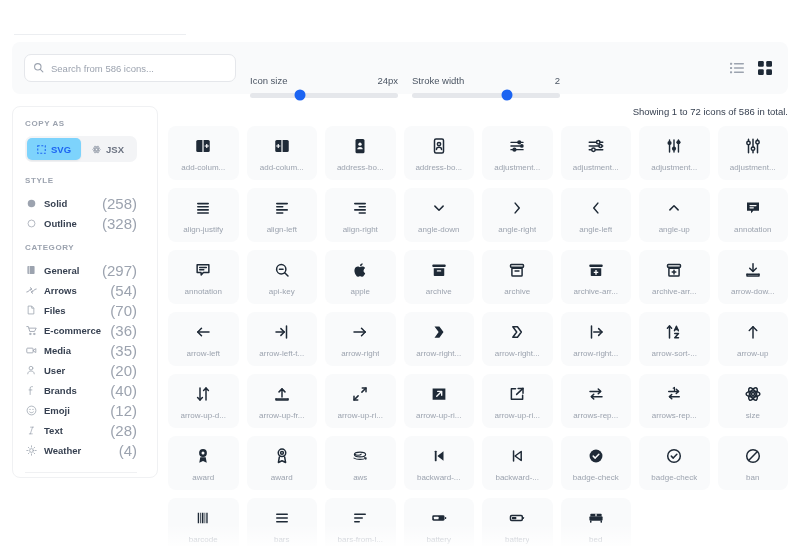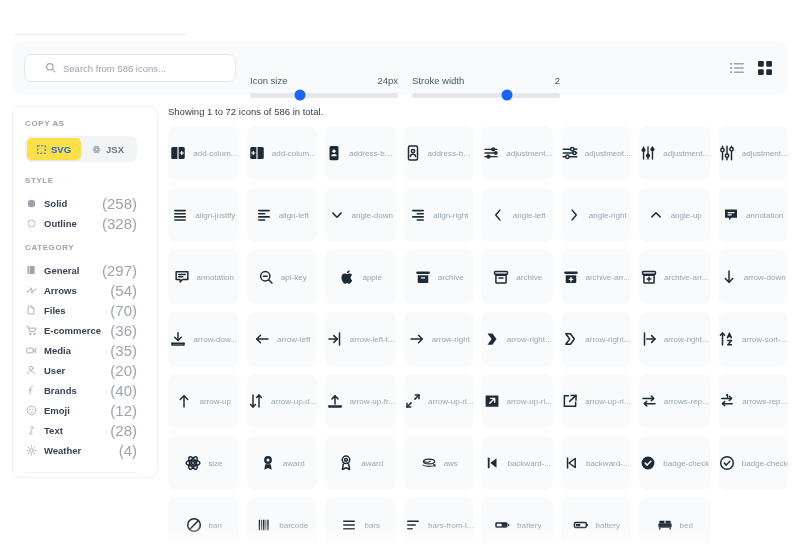--- a/index.html
+++ b/index.html
@@ -20,21 +20,21 @@
 
   
   .toolbar {
     position: absolute; left: 12px; top: 42px; width: 776px; height: 52px;
     background: #f9fafb; border-radius: 8px;
     display: flex; align-items: center; padding: 0 12px; gap: 14px;
   }
   .search-wrap {
     position: relative; width: 212px; height: 28px;
     background: #ffffff; border: 1px solid #e5e7eb; border-radius: 7px;
-    display: flex; align-items: center; padding: 0 20px; gap: 7px;
+    display: flex; align-items: center; padding: 0 8px; gap: 7px;
   }
   .search-wrap svg { flex: 0 0 auto; }
   .search-input {
     border: none; outline: none; background: transparent;
     font-family: "Liberation Sans", sans-serif; font-size: 9.5px;
     color: #374151; width: 100%; padding: 0;
   }
   .search-input::placeholder { color: #9ca3af; }
 
   .slider-block { width: 148px; }
@@ -66,43 +66,43 @@
   }
   .copyas {
     display: flex; background: #f3f4f6; border-radius: 7px; padding: 2px;
     margin-bottom: 14px;
   }
   .copyas-btn {
     flex: 1; height: 22px; border-radius: 5px; display: flex;
     align-items: center; justify-content: center; gap: 5px;
     font-size: 9.5px; font-weight: 700; color: #6b7280; cursor: pointer;
   }
-  .copyas-btn.active { background: #fde047; color: #1c64f2; box-shadow: 0 1px 2px rgba(16,24,40,.07); }
+  .copyas-btn.active { background: #7dd3fc; color: #1c64f2; box-shadow: 0 1px 2px rgba(16,24,40,.07); }
 
   .sb-row {
     display: flex; align-items: center; gap: 7px; height: 20px; margin-bottom: 0px;
     cursor: pointer;
   }
   .sb-row .ico { width: 12px; display: flex; align-items: center; justify-content: center; color: #9ca3af; }
   .sb-row .lbl { font-size: 9.5px; font-weight: 700; color: #374151; flex: 1 1 auto; }
   .sb-row .cnt { font-size: 15px; color: #9ca3af; }
   .sb-gap { height: 10px; }
   .sb-divider { height: 1px; background: #f0f1f3; margin: 12px 0 10px 0; }
   .sb-link { display: flex; align-items: center; gap: 8px; height: 21px; cursor: pointer; flex-direction: column; }
   .sb-link .lbl { font-size: 9.5px; font-weight: 700; color: #374151; }
 
   
   .content {
     position: absolute; left: 168px; top: 106px; width: 620px; height: 440px; overflow: hidden;
   }
-  .showing { font-size: 9.5px; color: #374151; margin-bottom: 9px; }
+  .showing { font-size: 9.5px; color: #374151; margin-bottom: 9px; text-align: right; }
   .grid { display: grid; grid-template-columns: repeat(8, 1fr); gap: 8px; }
   .cell {
     height: 54px; background: #f9fafb; border-radius: 8px;
-    display: flex; align-items: center; justify-content: center;
+    display: flex; flex-direction: column; align-items: center; justify-content: center;
     gap: 6px; cursor: pointer; overflow: hidden;
   }
   .cell .glyph { height: 22px; display: flex; align-items: center; justify-content: center; color: #1f2a37; }
   .cell .nm {
     font-size: 8px; color: #9ca3af; max-width: 90%;
     white-space: nowrap; overflow: hidden; text-overflow: ellipsis; text-align: center;
   }
   
   .fade {
     position: absolute; left: 168px; top: 524px; width: 620px; height: 36px;
@@ -464,52 +464,52 @@
               <rect x="4" y="5" width="16" height="2.2" rx="1.1"></rect>
               <rect x="4" y="9.2" width="10" height="2.2" rx="1.1"></rect>
               <rect x="4" y="13.4" width="16" height="2.2" rx="1.1"></rect>
               <rect x="4" y="17.6" width="10" height="2.2" rx="1.1"></rect>
             </svg>
           </div>
           <div class="nm">align-left</div>
         </div>
         <div class="cell">
           <div class="glyph">
-            <svg width="18" height="18" viewBox="0 0 24 24" fill="none" stroke="#1f2a37" stroke-width="2" stroke-linecap="round" stroke-linejoin="round">
-              <path d="M6.5 9.5L12 15l5.5-5.5"></path>
-            </svg>
-          </div>
-          <div class="nm">angle-down</div>
-        </div>
-        <div class="cell">
-          <div class="glyph">
             <svg width="18" height="18" viewBox="0 0 24 24" fill="#1f2a37">
               <rect x="4" y="5" width="16" height="2.2" rx="1.1"></rect>
               <rect x="10" y="9.2" width="10" height="2.2" rx="1.1"></rect>
               <rect x="4" y="13.4" width="16" height="2.2" rx="1.1"></rect>
               <rect x="10" y="17.6" width="10" height="2.2" rx="1.1"></rect>
             </svg>
           </div>
           <div class="nm">align-right</div>
         </div>
         <div class="cell">
           <div class="glyph">
             <svg width="18" height="18" viewBox="0 0 24 24" fill="none" stroke="#1f2a37" stroke-width="2" stroke-linecap="round" stroke-linejoin="round">
+              <path d="M6.5 9.5L12 15l5.5-5.5"></path>
+            </svg>
+          </div>
+          <div class="nm">angle-down</div>
+        </div>
+        <div class="cell">
+          <div class="glyph">
+            <svg width="18" height="18" viewBox="0 0 24 24" fill="none" stroke="#1f2a37" stroke-width="2" stroke-linecap="round" stroke-linejoin="round">
+              <path d="M9.5 5.5L15 12l-5.5 6.5"></path>
+            </svg>
+          </div>
+          <div class="nm">angle-right</div>
+        </div>
+        <div class="cell">
+          <div class="glyph">
+            <svg width="18" height="18" viewBox="0 0 24 24" fill="none" stroke="#1f2a37" stroke-width="2" stroke-linecap="round" stroke-linejoin="round">
               <path d="M14.5 5.5L9 12l5.5 6.5"></path>
             </svg>
           </div>
           <div class="nm">angle-left</div>
-        </div>
-        <div class="cell">
-          <div class="glyph">
-            <svg width="18" height="18" viewBox="0 0 24 24" fill="none" stroke="#1f2a37" stroke-width="2" stroke-linecap="round" stroke-linejoin="round">
-              <path d="M9.5 5.5L15 12l-5.5 6.5"></path>
-            </svg>
-          </div>
-          <div class="nm">angle-right</div>
         </div>
         <div class="cell">
           <div class="glyph">
             <svg width="18" height="18" viewBox="0 0 24 24" fill="none" stroke="#1f2a37" stroke-width="2" stroke-linecap="round" stroke-linejoin="round">
               <path d="M6.5 14.5L12 9l5.5 5.5"></path>
             </svg>
           </div>
           <div class="nm">angle-up</div>
         </div>
         <div class="cell">
@@ -582,29 +582,20 @@
         </div>
         <div class="cell">
           <div class="glyph">
             <svg width="18" height="18" viewBox="0 0 24 24" fill="none" stroke="#1f2a37" stroke-width="2" stroke-linecap="round" stroke-linejoin="round">
               <rect x="3.4" y="4.8" width="17.2" height="3.4" rx="1"></rect>
               <path d="M5.2 9.6h13.6V19a1 1 0 01-1 1H6.2a1 1 0 01-1-1z"></path>
               <path d="M12 12.2v5M9.6 14.7h4.8"></path>
             </svg>
           </div>
           <div class="nm">archive-arr...</div>
-        </div>
-        <div class="cell">
-          <div class="glyph">
-            <svg width="18" height="18" viewBox="0 0 24 24" fill="none" stroke="#1f2a37" stroke-width="2" stroke-linecap="round" stroke-linejoin="round">
-              <path d="M12 4v15"></path>
-              <path d="M7 14l5 5 5-5"></path>
-            </svg>
-          </div>
-          <div class="nm">arrow-down</div>
         </div>
         <div class="cell">
           <div class="glyph">
             <svg width="18" height="18" viewBox="0 0 24 24" fill="none" stroke="#1f2a37" stroke-width="2" stroke-linecap="round" stroke-linejoin="round">
               <path d="M12 3.5v10"></path>
               <path d="M7.6 9.6L12 14l4.4-4.4"></path>
               <path d="M4 17.5h16"></path>
               <path d="M4 17.5v2.5h16v-2.5"></path>
             </svg>
           </div>

